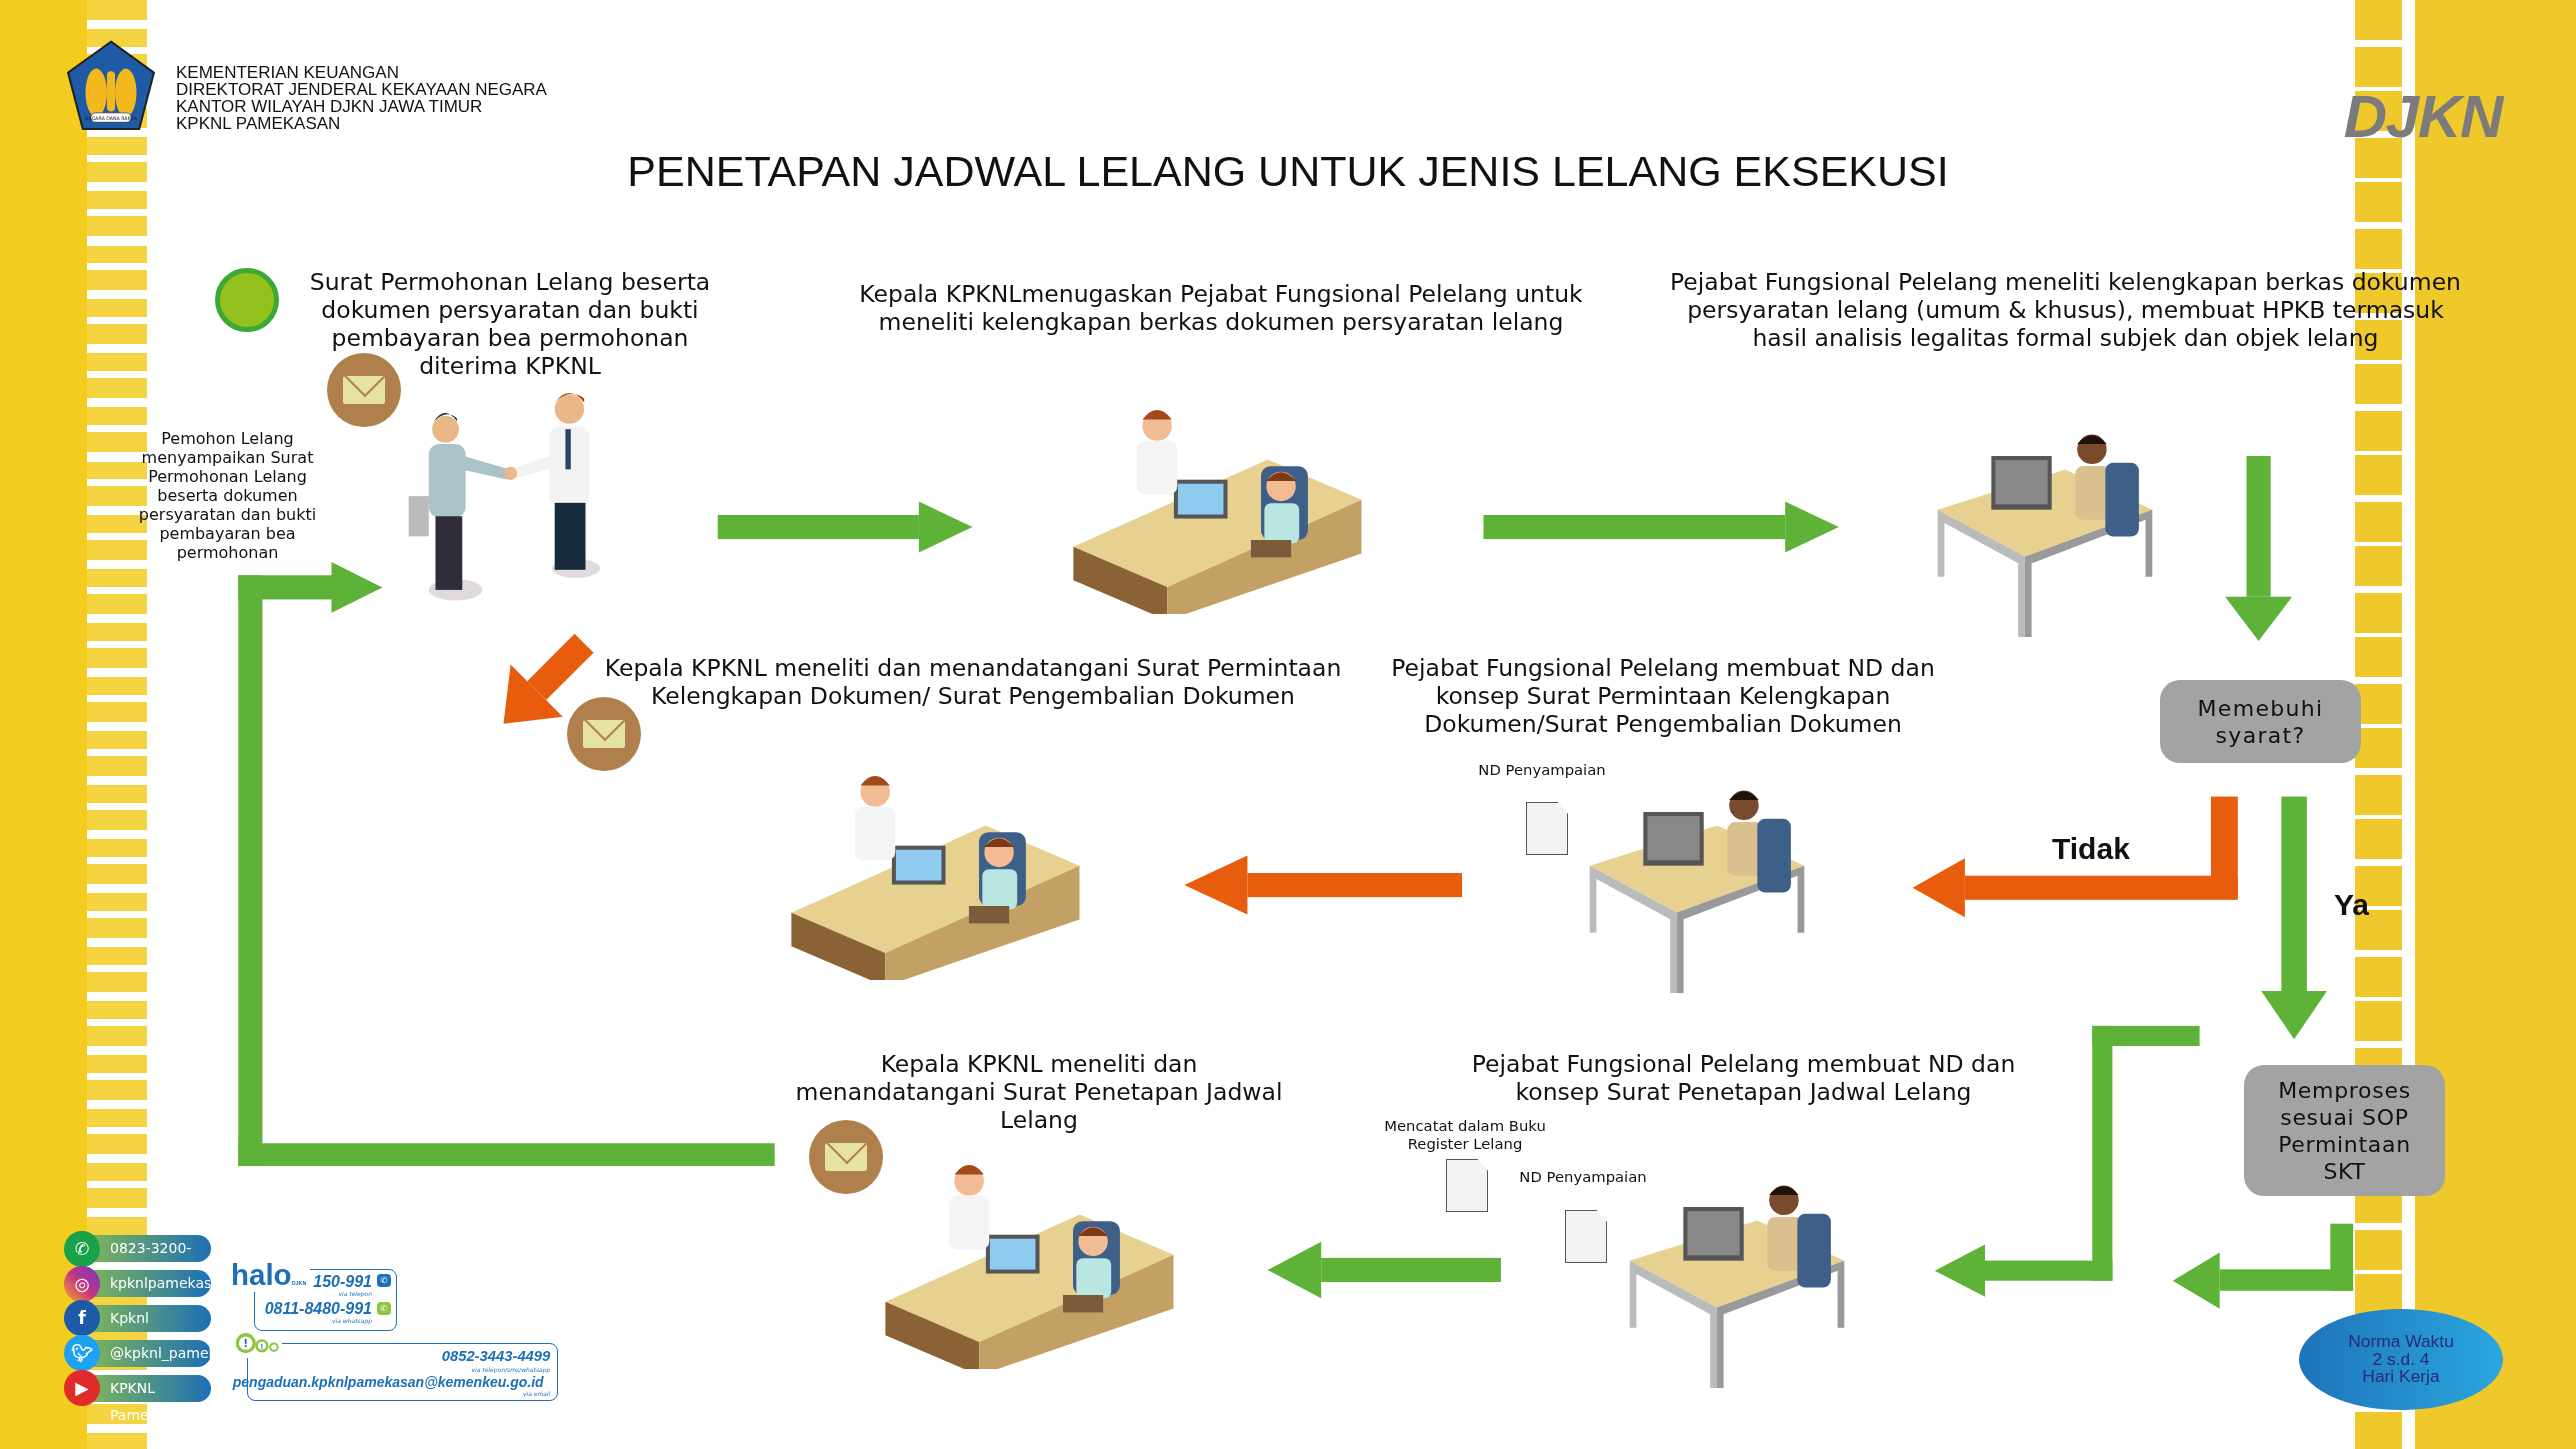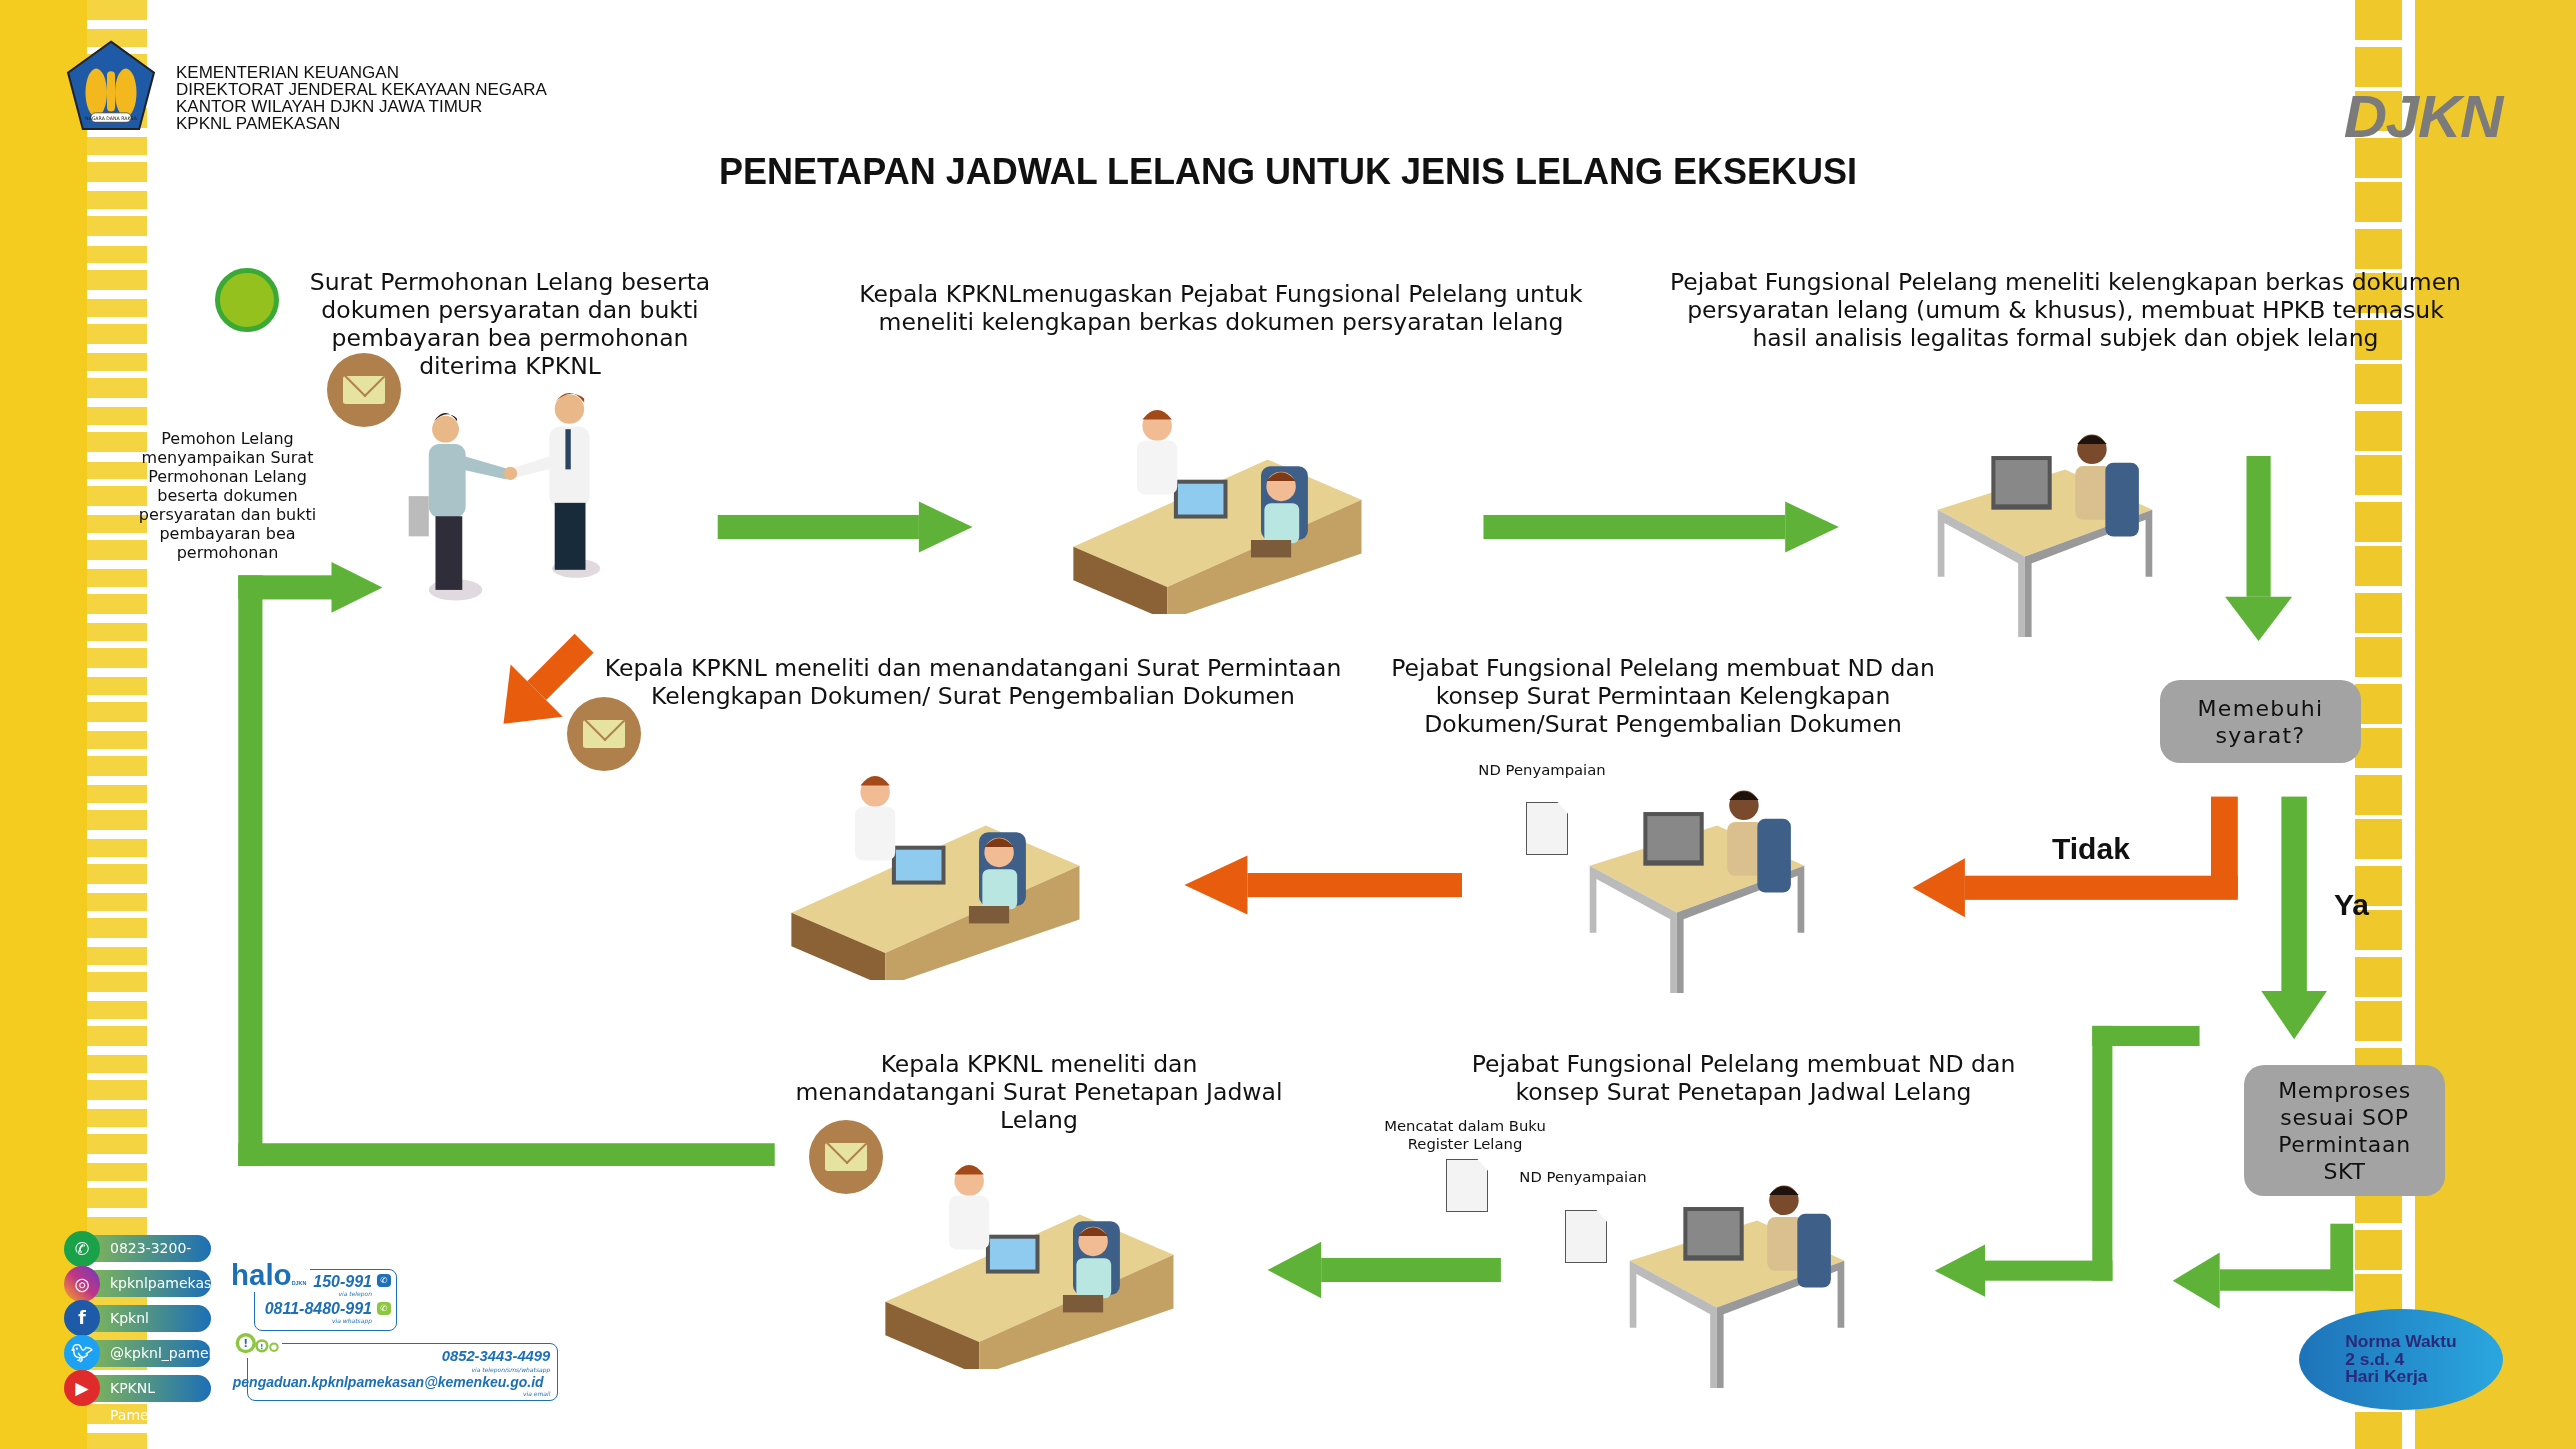--- a/index.html
+++ b/index.html
@@ -9,32 +9,32 @@
   .yellow-edge-left2 { position:absolute; left:87px; top:0; width:60px; height:1449px;
      background:repeating-linear-gradient(180deg,#f3cc1f 0 20px,#ffffff 20px 29.5px,#f3cc1f 29.5px 47px,#fff 47px 54px); opacity:.85; }
   .yellow-edge-right { position:absolute; right:0; top:0; width:161px; height:1449px; background:#efc82c; }
   .yellow-edge-right2 { position:absolute; right:174px; top:0; width:47px; height:1449px;
      background:repeating-linear-gradient(180deg,#efc82c 0 40px,#fff 40px 47px,#efc82c 47px 87px,#fff 87px 91px); }
   .gap-right { position:absolute; right:161px; top:0; width:13.4px; height:1449px; background:#fff; }
 
   .header-text { left:176px; top:64px; font-family:"Liberation Sans", sans-serif; font-size:17px; line-height:17px; color:#111; }
   .logo { left:64px; top:39px; width:94px; height:94px; }
   .djkn { right:74px; top:82px; font-family:"Liberation Sans", sans-serif; font-weight:bold; font-style:italic; font-size:60px; color:#7b7b7b; letter-spacing:-1.3px; }
-  .title { left:0; width:2576px; top:146px; text-align:center; font-family:"Liberation Sans", sans-serif; font-weight:bold; font-size:36px; line-height:51px; color:#111; }
+  .title { left:0; width:2576px; top:146px; text-align:center; font-family:"Liberation Sans", sans-serif; font-weight:normal; font-size:43px; line-height:51px; color:#111; }
 
   .step { text-align:center; font-family:"DejaVu Sans", sans-serif; font-size:23.5px; line-height:28px; color:#111; }
   .small { text-align:center; font-family:"DejaVu Sans", sans-serif; font-size:16px; line-height:19px; color:#111; }
   .tiny { text-align:center; font-family:"DejaVu Sans", sans-serif; font-size:14.8px; line-height:18px; color:#111; }
 
   .decision { background:#a3a3a3; border-radius:20px; display:flex; align-items:center; justify-content:center; text-align:center; font-family:"DejaVu Sans", sans-serif; font-size:22px; line-height:27px; color:#111; letter-spacing:1.3px; }
   .label-bold { font-family:"Liberation Sans", sans-serif; font-weight:bold; font-size:30px; color:#111; }
 
   .norma { left:2299px; top:1309px; width:204px; height:101px; border-radius:50%;
-     background:linear-gradient(90deg,#1e73b9,#2aa7de); display:flex; align-items:center; justify-content:center; text-align:left;
-     font-family:"Liberation Sans", sans-serif; font-weight:bold; font-size:17.4px; line-height:17.4px; color:#2b2a7a; }
+     background:linear-gradient(90deg,#1e73b9,#2aa7de); display:flex; align-items:center; justify-content:center; text-align:center;
+     font-family:"Liberation Sans", sans-serif; font-weight:normal; font-size:17.4px; line-height:17.4px; color:#2b2a7a; }
 
   .envelope { width:74px; height:74px; border-radius:50%; background:#b0804c; display:flex; align-items:center; justify-content:center; }
   .envelope .env { width:42px; height:28px; background:#e6e2a0; border-radius:2.7px; position:relative; overflow:hidden; }
   .envelope .env::after { content:""; position:absolute; left:6.7px; top:-14.8px; width:28px; height:28px; border:2.7px solid #b0804c; transform:rotate(45deg); border-top:none; border-left:none; }
 
   .doc { width:40px; height:51px; background:#f3f3f3; border:1.3px solid #555; clip-path:polygon(0 0,75% 0,100% 22%,100% 100%,0 100%); }
 
   .social-pill { position:absolute; left:70px; width:141px; height:27px; border-radius:0 13.4px 13.4px 0; background:linear-gradient(90deg,#8ec04a,#1d6fb6); color:#fff; font-family:"DejaVu Sans", sans-serif; font-size:14px; line-height:27px; padding-left:40px; box-sizing:border-box; }
   .social-icon { position:absolute; left:64px; width:36px; height:36px; border-radius:50%; display:flex; align-items:center; justify-content:center; color:#fff; font-weight:bold; font-size:17.4px; font-family:"DejaVu Sans", sans-serif; }
 

